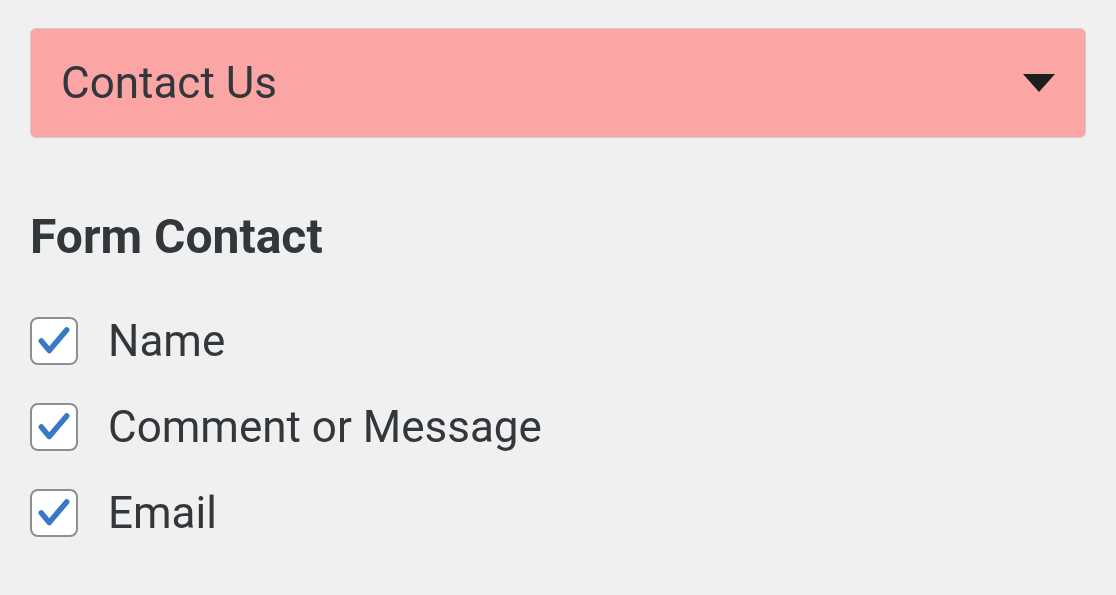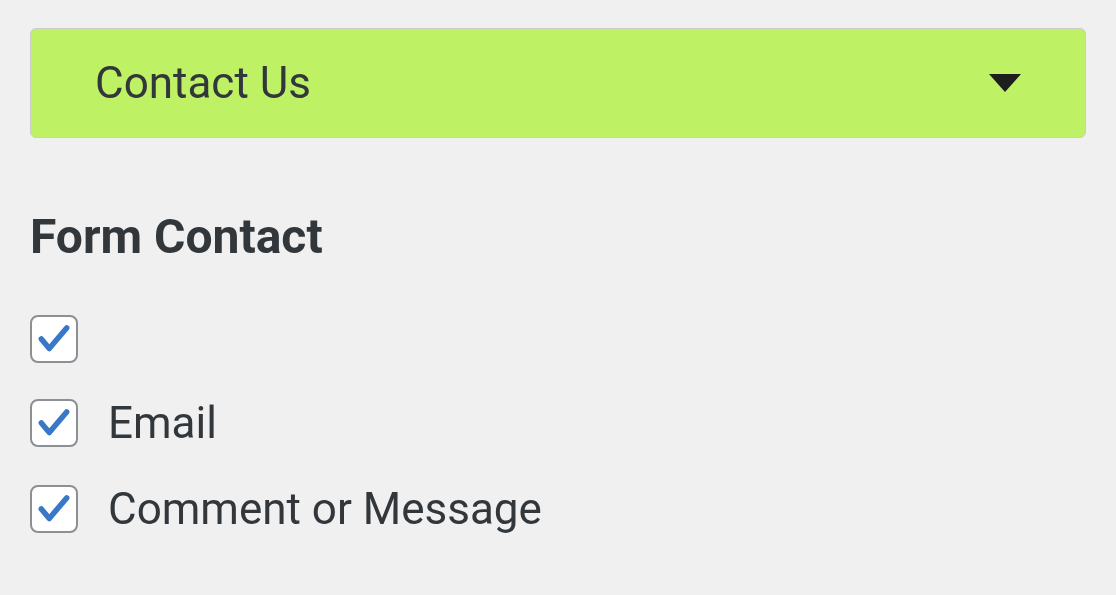--- a/index.html
+++ b/index.html
@@ -8,24 +8,24 @@
       box-sizing: border-box;
     }
     body {
       font-family: -apple-system, BlinkMacSystemFont, "Segoe UI", Roboto, Helvetica, Arial, sans-serif;
       background: #f0f0f1;
       width: 1116px;
       height: 595px;
       padding: 28px 30px;
     }
     .dropdown {
-      background: #bef264;
+      background: #fca5a5;
       border: 1px solid #cccccc;
       border-radius: 6px;
-      padding: 28px 64px;
+      padding: 28px 30px;
       display: flex;
       align-items: center;
       justify-content: space-between;
       cursor: pointer;
       margin-bottom: 70px;
     }
     .dropdown-label {
       font-size: 44px;
       font-weight: 400;
       color: #32373c;
@@ -87,33 +87,34 @@
 <h2 class="section-heading">Form Contact</h2>
 
 <div class="checkbox-list">
 
   <div class="checkbox-row">
     <div class="checkbox">
       <svg viewBox="0 0 24 24">
         <path d="M4 12 L9 18 L20 5" stroke="#3878c7" stroke-width="3.5" fill="none" stroke-linecap="round" stroke-linejoin="round"></path>
       </svg>
     </div>
+    <span class="checkbox-label">Name</span>
+  </div>
+
+  <div class="checkbox-row">
+    <div class="checkbox">
+      <svg viewBox="0 0 24 24">
+        <path d="M4 12 L9 18 L20 5" stroke="#3878c7" stroke-width="3.5" fill="none" stroke-linecap="round" stroke-linejoin="round"></path>
+      </svg>
+    </div>
+    <span class="checkbox-label">Comment or Message</span>
   </div>
 
   <div class="checkbox-row">
     <div class="checkbox">
       <svg viewBox="0 0 24 24">
         <path d="M4 12 L9 18 L20 5" stroke="#3878c7" stroke-width="3.5" fill="none" stroke-linecap="round" stroke-linejoin="round"></path>
       </svg>
     </div>
     <span class="checkbox-label">Email</span>
   </div>
 
-  <div class="checkbox-row">
-    <div class="checkbox">
-      <svg viewBox="0 0 24 24">
-        <path d="M4 12 L9 18 L20 5" stroke="#3878c7" stroke-width="3.5" fill="none" stroke-linecap="round" stroke-linejoin="round"></path>
-      </svg>
-    </div>
-    <span class="checkbox-label">Comment or Message</span>
-  </div>
-
 </div>
 
 </body></html>

